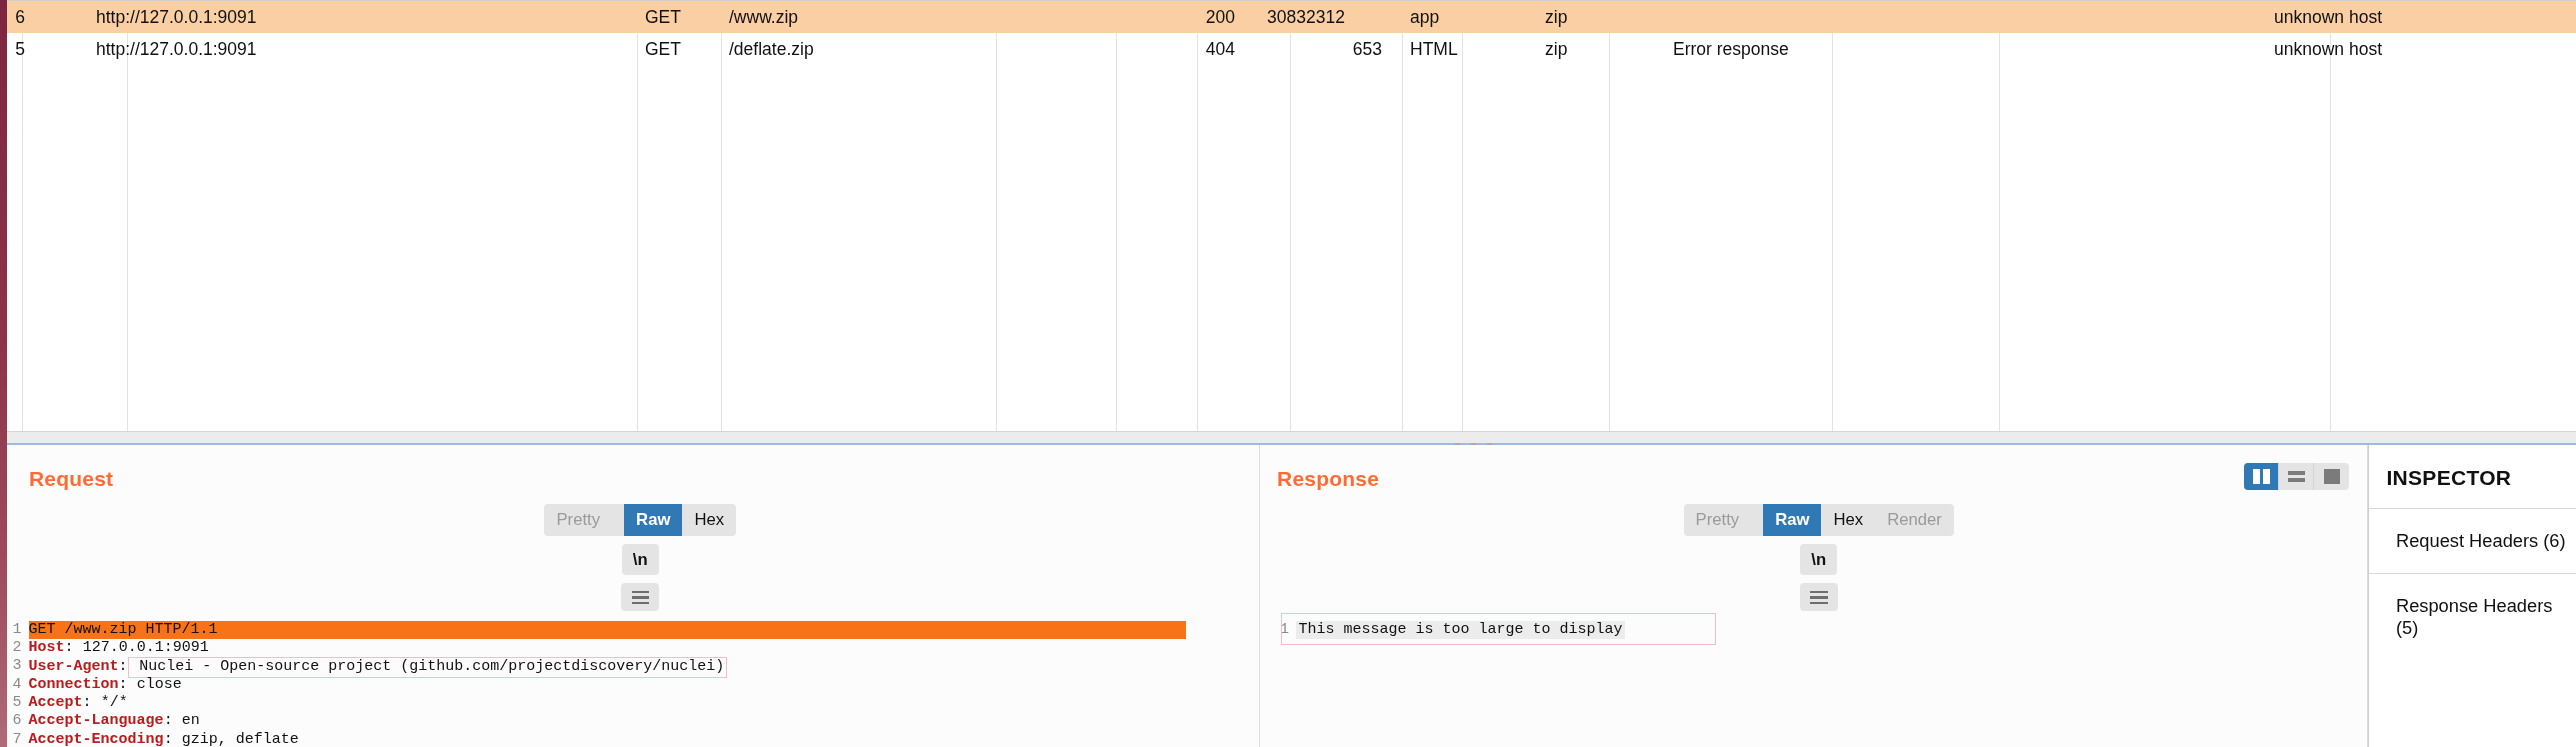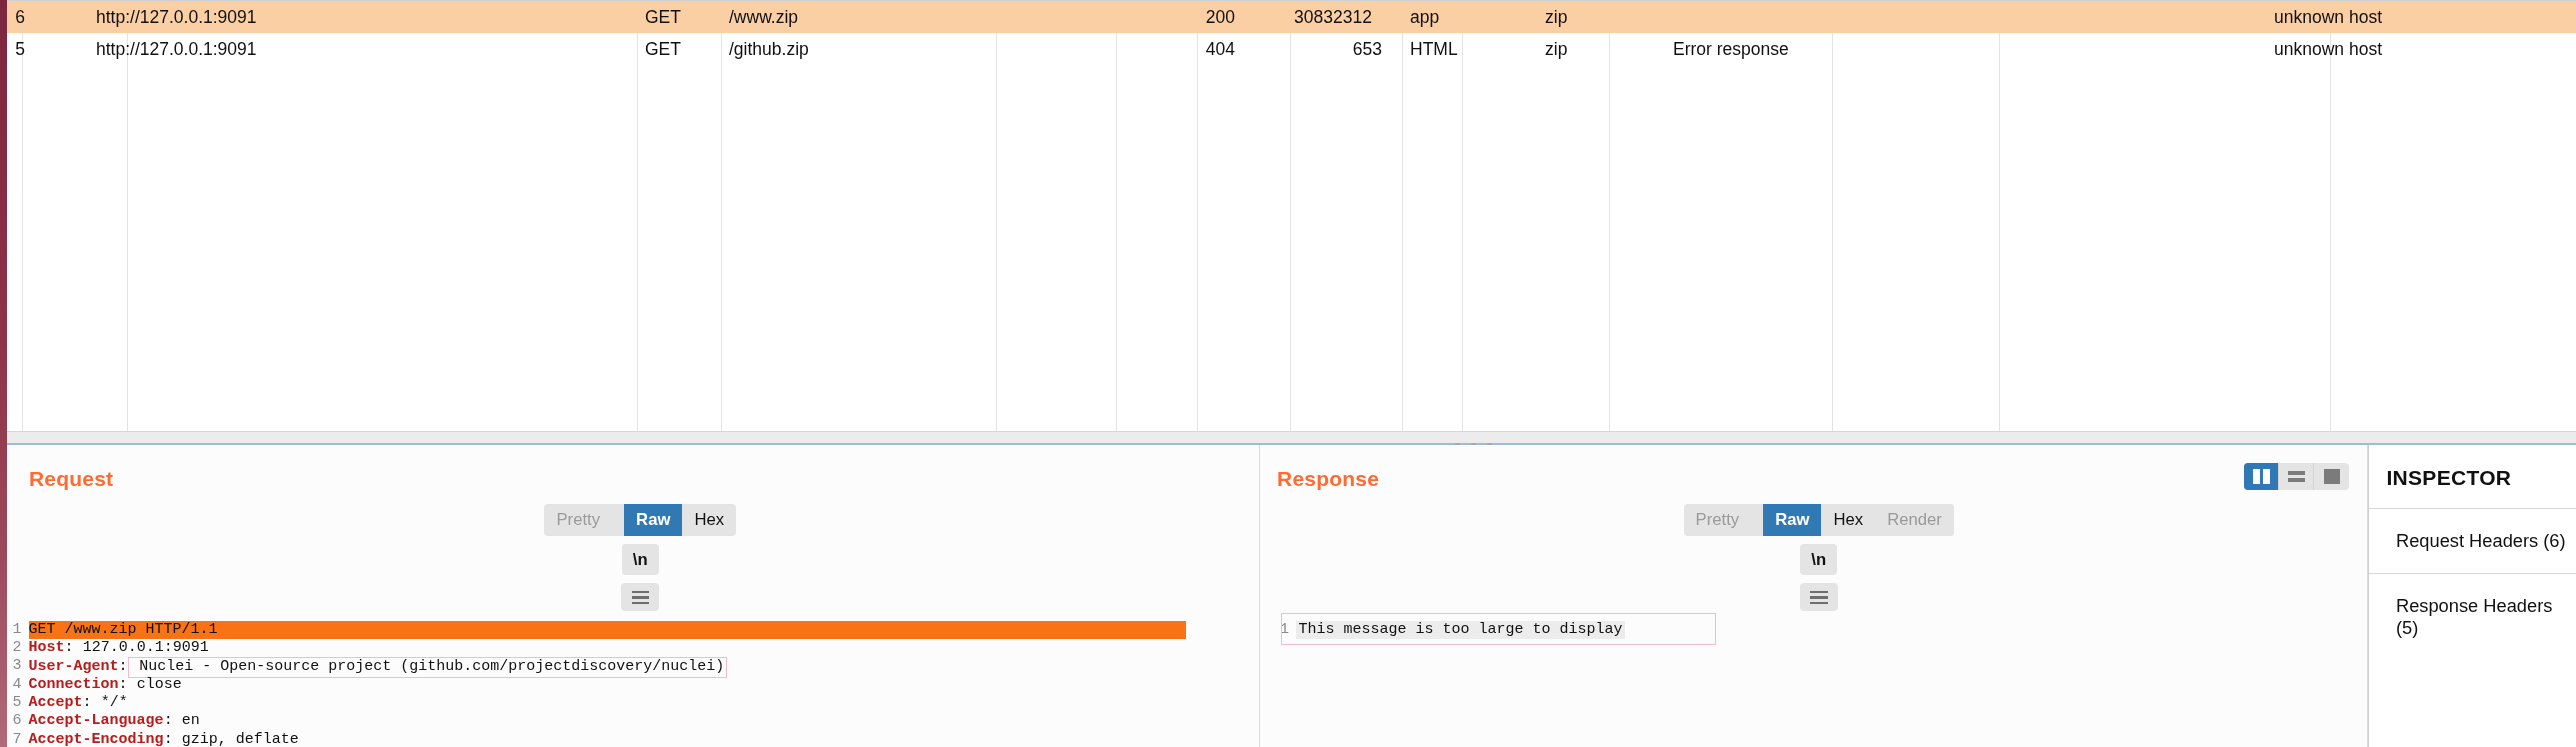--- a/index.html
+++ b/index.html
@@ -187,33 +187,33 @@
         <i style="left: 2330px;"></i>
       </div>
     <div id="table-rows">
         <div class="row selected">
           <div class="cell" style="position: absolute; left: 7.2px; width: 88px;">6</div>
           <div class="cell" style="position: absolute; left: 88px; width: 502px;">http://127.0.0.1:9091</div>
           <div class="cell" style="position: absolute; left: 637px; width: 80px;">GET</div>
           <div class="cell" style="position: absolute; left: 721px; width: 271px;">/www.zip</div>
           <div class="cell" style="position: absolute; left: 996px; width: 115px;"></div>
           <div class="cell" style="position: absolute; left: 1171px; width: 64px; text-align: right;">200</div>
-          <div class="cell" style="position: absolute; left: 1286px; width: 108px; text-align: left;">30832312</div>
+          <div class="cell" style="position: absolute; left: 1248px; width: 108px; text-align: center;">30832312</div>
           <div class="cell" style="position: absolute; left: 1402px; width: 56px;">app</div>
           <div class="cell" style="position: absolute; left: 1537px; width: 96px;">zip</div>
           <div class="cell" style="position: absolute; left: 1665px; width: 159px;"></div>
           <div class="cell" style="position: absolute; left: 1840px; width: 151px;"></div>
           <div class="cell" style="position: absolute; left: 2007px; width: 143px;"></div>
           <div class="cell" style="position: absolute; left: 2266px; width: 199px;">unknown host</div>
         </div>
         <div class="row">
           <div class="cell" style="position: absolute; left: 7.2px; width: 88px;">5</div>
           <div class="cell" style="position: absolute; left: 88px; width: 502px;">http://127.0.0.1:9091</div>
           <div class="cell" style="position: absolute; left: 637px; width: 80px;">GET</div>
-          <div class="cell" style="position: absolute; left: 721px; width: 271px;">/github.zip</div>
+          <div class="cell" style="position: absolute; left: 721px; width: 271px;">/deflate.zip</div>
           <div class="cell" style="position: absolute; left: 996px; width: 115px;"></div>
           <div class="cell" style="position: absolute; left: 1171px; width: 64px; text-align: right;">404</div>
           <div class="cell" style="position: absolute; left: 1274px; width: 108px; text-align: right;">653</div>
           <div class="cell" style="position: absolute; left: 1402px; width: 56px;">HTML</div>
           <div class="cell" style="position: absolute; left: 1537px; width: 96px;">zip</div>
           <div class="cell" style="position: absolute; left: 1665px; width: 159px;">Error response</div>
           <div class="cell" style="position: absolute; left: 1840px; width: 151px;"></div>
           <div class="cell" style="position: absolute; left: 2007px; width: 143px;"></div>
           <div class="cell" style="position: absolute; left: 2266px; width: 199px;">unknown host</div>
         </div>

